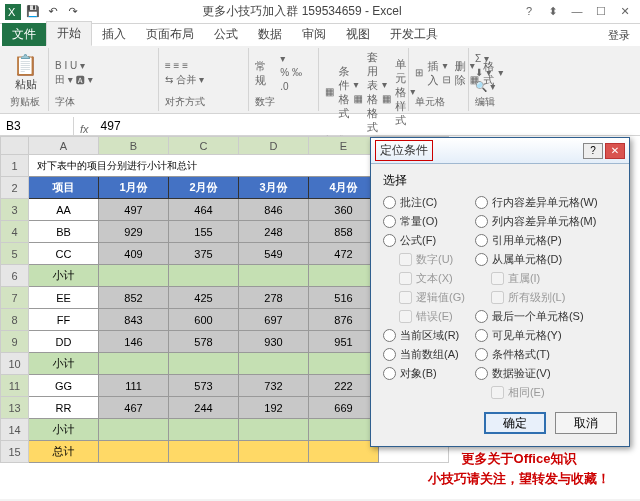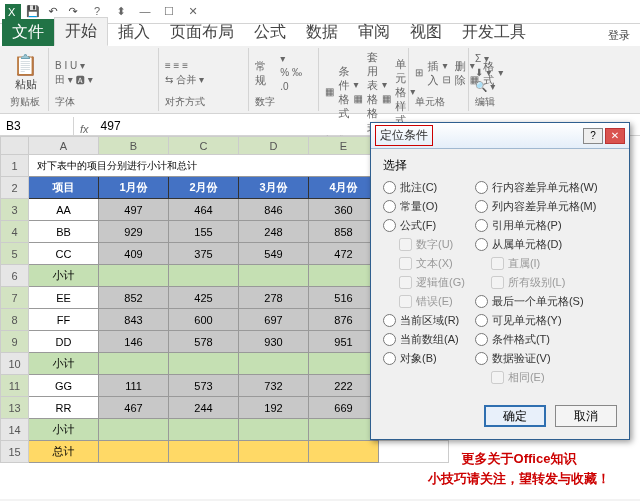--- a/index.html
+++ b/index.html
@@ -4,21 +4,21 @@
 <style>
 *{margin:0;padding:0;box-sizing:border-box;font-family:"Microsoft YaHei",Arial,sans-serif;font-size:11px}
 body{background:#f3f3f3;width:640px;height:501px;overflow:hidden;position:relative}
 .titlebar{height:24px;background:#fff;display:flex;align-items:center;border-bottom:1px solid #d4d4d4}
 .titlebar .qat{display:flex;gap:2px;padding:0 4px}
 .titlebar .qat span{width:18px;height:18px;display:flex;align-items:center;justify-content:center;color:#444}
 .titlebar .title{flex:1;text-align:center;color:#444;font-size:12px}
 .titlebar .winctl{display:flex;gap:2px;padding-right:4px}
 .titlebar .winctl span{width:22px;text-align:center;color:#666}
 .ribbon-tabs{height:22px;background:#fff;display:flex;align-items:flex-end;padding-left:2px}
-.ribbon-tabs .tab{padding:3px 10px;color:#444;font-size:16px;cursor:pointer}
+.ribbon-tabs .tab{padding:3px 10px;color:#444;font-size:12px;cursor:pointer}
 .ribbon-tabs .tab.file{background:#217346;color:#fff}
 .ribbon-tabs .tab.active{border:1px solid #d4d4d4;border-bottom:1px solid #f1f1f1;background:#f1f1f1}
 .ribbon-tabs .signin{margin-left:auto;padding:3px 10px;color:#444}
 .ribbon{height:68px;background:#f1f1f1;border-bottom:1px solid #d4d4d4;display:flex;padding:2px 4px;gap:0}
 .rgroup{border-right:1px solid #d4d4d4;padding:2px 6px;display:flex;flex-direction:column;justify-content:space-between}
 .rgroup .gname{font-size:10px;color:#666;margin-top:auto}
 .rgroup .gbody{display:flex;gap:4px;align-items:center;flex:1}
 .bigbtn{width:32px;text-align:center;color:#444}
 .bigbtn .ico{font-size:20px;display:block}
 .smbtn{font-size:10px;color:#666;line-height:14px}
@@ -34,53 +34,54 @@
 .rowhdr.sel{background:#d3e3c2}
 .cell{border:1px solid #999;text-align:center;height:22px;width:70px}
 .hdr-row .cell{background:#4472c4;color:#fff;font-weight:bold;border:1px solid #333}
 .sub .cell{background:#c5e0b3}
 .tot .cell{background:#ffd966}
 .sel-area .cell{background:#c8c8c8}
 .sel-area .cell.cA{background:#fff}
 .r1 .cell{font-size:10px;text-align:left;padding-left:8px}
 .promo{position:absolute;right:30px;bottom:10px;text-align:center}
 .promo div{color:#c00;font-weight:bold;font-size:13px;line-height:20px}
-.dialog{position:absolute;left:370px;top:122px;width:260px;background:#f0f0f0;border:1px solid #2f5f8f;box-shadow:2px 2px 6px rgba(0,0,0,.4)}
+.dialog{position:absolute;left:370px;top:137px;width:260px;background:#f0f0f0;border:1px solid #2f5f8f;box-shadow:2px 2px 6px rgba(0,0,0,.4)}
 .dlg-title{height:26px;background:linear-gradient(#fff,#e4eef9);display:flex;align-items:center;padding:0 4px;border-bottom:1px solid #a0b8d0}
 .dlg-title .t{font-size:12px;color:#333;border:1px solid #c00;padding:1px 4px}
 .dlg-title .ctl{margin-left:auto;display:flex;gap:2px}
 .dlg-title .ctl span{width:20px;height:16px;border:1px solid #888;background:#eee;text-align:center;font-size:10px;line-height:14px}
 .dlg-title .ctl .x{background:#d9534f;color:#fff;border-color:#b33}
 .dlg-body{padding:8px 12px 12px}
 .dlg-body .lbl{font-size:12px;margin-bottom:6px}
 .opts{display:grid;grid-template-columns:1fr 1fr;gap:4px 8px;font-size:11px;color:#333}
 .opts label{display:flex;align-items:center;gap:4px;white-space:nowrap}
 .opts input{margin:0}
 .opts .dis{color:#999}
 .opts .hl{border:1px solid #c00;padding:1px 2px;margin:-2px -3px}
-.dlg-btns{text-align:right;margin-top:20px}
+.dlg-btns{text-align:right;margin-top:12px}
 .dlg-btns button{width:62px;height:22px;font-size:12px;margin-left:6px;border:1px solid #888;background:#f4f4f4}
 .dlg-btns button.ok{border:2px solid #2f6fb0;background:#e8f0fa}
 svg.ex{width:16px;height:16px}
 </style>
 </head>
 <body>
 
 <div class="titlebar">
   <div class="qat">
     <span>
         <svg class="ex" viewBox="0 0 16 16">
           <rect width="16" height="16" fill="#217346"></rect>
           <text x="3" y="12" fill="#fff" font-size="11">X</text>
         </svg>
       </span>
     <span>💾</span>
     <span>↶</span>
     <span>↷</span>
   </div>
+  <div class="title">更多小技巧加入群 159534659 - Excel</div>
   <div class="winctl">
     <span>?</span>
     <span>⬍</span>
     <span>—</span>
     <span>☐</span>
     <span>✕</span>
   </div>
 </div>
 
 <div class="ribbon-tabs">

